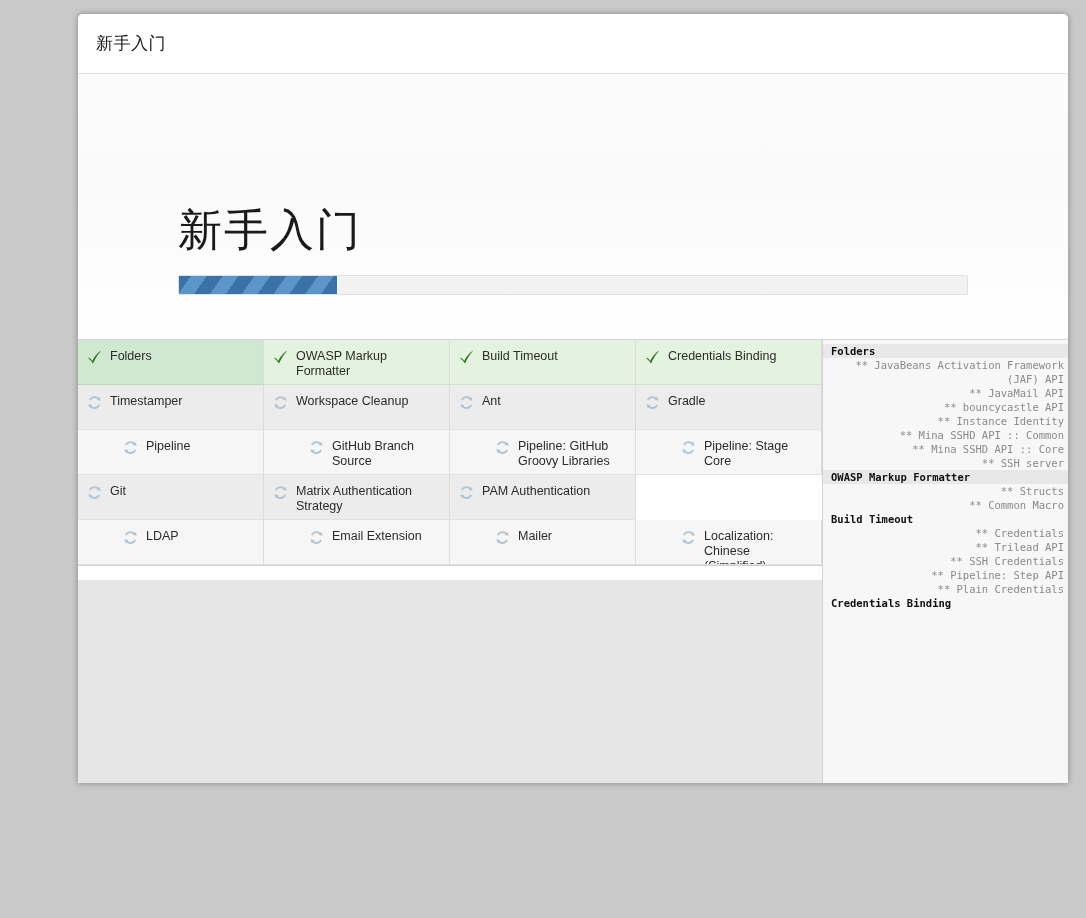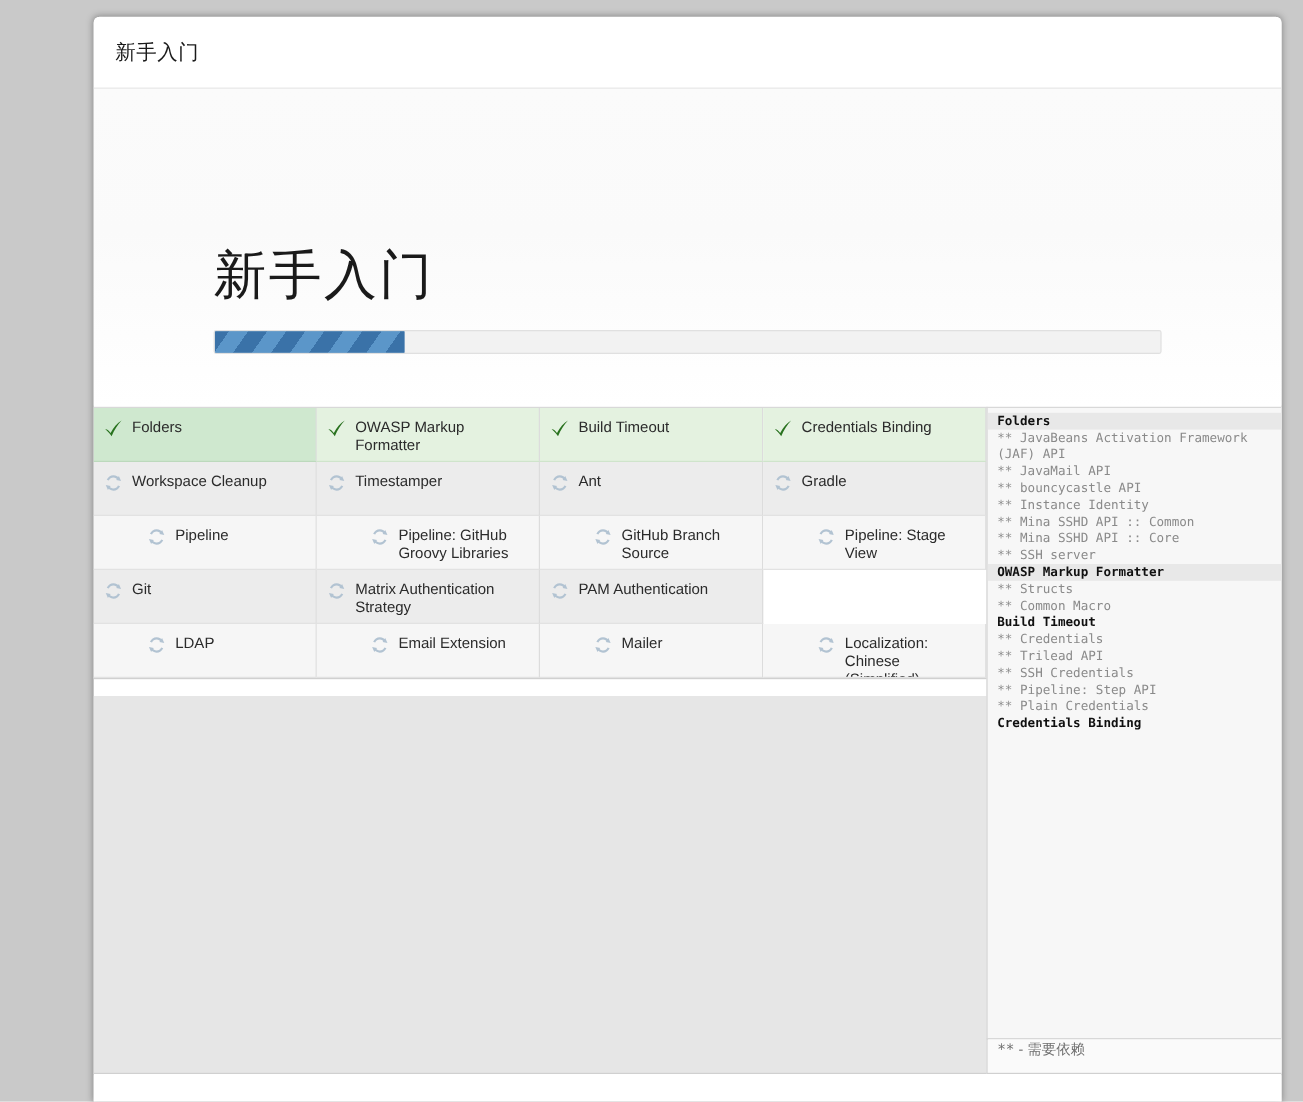--- a/index.html
+++ b/index.html
@@ -13,21 +13,21 @@
     font-family: "Liberation Sans", sans-serif;
     overflow: hidden;
   }
 
   
   #app-card {
     position: absolute;
     left: 78px;
     top: 14px;
     width: 990px;
-    height: 904px;
+    height: 769px;
     background: #ffffff;
     border-top-left-radius: 5px;
     border-top-right-radius: 5px;
     box-shadow: 0 0 6px rgba(0,0,0,0.35);
     overflow: hidden;
   }
 
   
   #title-bar {
     height: 60px;
@@ -177,20 +177,21 @@
   }
   .log-line.header {
     color: #101010;
     font-weight: bold;
   }
   .log-line.header.hl {
     background: #e8e8e8;
   }
   .log-line.dep {
     color: #8a8a8a;
+    text-align: right;
   }
 
   
   #log-legend {
     position: absolute;
     left: 744px;
     top: 851px;
     width: 246px;
     height: 30px;
     background: #fafafa;
@@ -268,42 +269,42 @@
       <div class="grid-row">
         <div class="grid-cell">
           <svg viewBox="0 0 16 16" class="cell-icon">
             <g fill="#b2c3d2">
               <path d="M8 2.0 C10.1 2.0 11.9 3.1 12.9 4.8 L11.4 5.7 C10.7 4.5 9.4 3.7 8 3.7 C6.4 3.7 5.0 4.7 4.4 6.1 L2.8 5.5 C3.7 3.4 5.7 2.0 8 2.0 Z"></path>
               <path d="M12.3 2.6 L14.0 6.4 L10.2 5.6 Z"></path>
               <path d="M8 14.0 C5.9 14.0 4.1 12.9 3.1 11.2 L4.6 10.3 C5.3 11.5 6.6 12.3 8 12.3 C9.6 12.3 11.0 11.3 11.6 9.9 L13.2 10.5 C12.3 12.6 10.3 14.0 8 14.0 Z"></path>
               <path d="M3.7 13.4 L2.0 9.6 L5.8 10.4 Z"></path>
             </g>
           </svg>
+          <span class="cell-label">Timestamper</span>
+        </div>
+        <div class="grid-cell">
+          <svg viewBox="0 0 16 16" class="cell-icon">
+            <g fill="#b2c3d2">
+              <path d="M8 2.0 C10.1 2.0 11.9 3.1 12.9 4.8 L11.4 5.7 C10.7 4.5 9.4 3.7 8 3.7 C6.4 3.7 5.0 4.7 4.4 6.1 L2.8 5.5 C3.7 3.4 5.7 2.0 8 2.0 Z"></path>
+              <path d="M12.3 2.6 L14.0 6.4 L10.2 5.6 Z"></path>
+              <path d="M8 14.0 C5.9 14.0 4.1 12.9 3.1 11.2 L4.6 10.3 C5.3 11.5 6.6 12.3 8 12.3 C9.6 12.3 11.0 11.3 11.6 9.9 L13.2 10.5 C12.3 12.6 10.3 14.0 8 14.0 Z"></path>
+              <path d="M3.7 13.4 L2.0 9.6 L5.8 10.4 Z"></path>
+            </g>
+          </svg>
           <span class="cell-label">Workspace Cleanup</span>
         </div>
         <div class="grid-cell">
           <svg viewBox="0 0 16 16" class="cell-icon">
             <g fill="#b2c3d2">
               <path d="M8 2.0 C10.1 2.0 11.9 3.1 12.9 4.8 L11.4 5.7 C10.7 4.5 9.4 3.7 8 3.7 C6.4 3.7 5.0 4.7 4.4 6.1 L2.8 5.5 C3.7 3.4 5.7 2.0 8 2.0 Z"></path>
               <path d="M12.3 2.6 L14.0 6.4 L10.2 5.6 Z"></path>
               <path d="M8 14.0 C5.9 14.0 4.1 12.9 3.1 11.2 L4.6 10.3 C5.3 11.5 6.6 12.3 8 12.3 C9.6 12.3 11.0 11.3 11.6 9.9 L13.2 10.5 C12.3 12.6 10.3 14.0 8 14.0 Z"></path>
               <path d="M3.7 13.4 L2.0 9.6 L5.8 10.4 Z"></path>
             </g>
           </svg>
-          <span class="cell-label">Timestamper</span>
-        </div>
-        <div class="grid-cell">
-          <svg viewBox="0 0 16 16" class="cell-icon">
-            <g fill="#b2c3d2">
-              <path d="M8 2.0 C10.1 2.0 11.9 3.1 12.9 4.8 L11.4 5.7 C10.7 4.5 9.4 3.7 8 3.7 C6.4 3.7 5.0 4.7 4.4 6.1 L2.8 5.5 C3.7 3.4 5.7 2.0 8 2.0 Z"></path>
-              <path d="M12.3 2.6 L14.0 6.4 L10.2 5.6 Z"></path>
-              <path d="M8 14.0 C5.9 14.0 4.1 12.9 3.1 11.2 L4.6 10.3 C5.3 11.5 6.6 12.3 8 12.3 C9.6 12.3 11.0 11.3 11.6 9.9 L13.2 10.5 C12.3 12.6 10.3 14.0 8 14.0 Z"></path>
-              <path d="M3.7 13.4 L2.0 9.6 L5.8 10.4 Z"></path>
-            </g>
-          </svg>
           <span class="cell-label">Ant</span>
         </div>
         <div class="grid-cell">
           <svg viewBox="0 0 16 16" class="cell-icon">
             <g fill="#b2c3d2">
               <path d="M8 2.0 C10.1 2.0 11.9 3.1 12.9 4.8 L11.4 5.7 C10.7 4.5 9.4 3.7 8 3.7 C6.4 3.7 5.0 4.7 4.4 6.1 L2.8 5.5 C3.7 3.4 5.7 2.0 8 2.0 Z"></path>
               <path d="M12.3 2.6 L14.0 6.4 L10.2 5.6 Z"></path>
               <path d="M8 14.0 C5.9 14.0 4.1 12.9 3.1 11.2 L4.6 10.3 C5.3 11.5 6.6 12.3 8 12.3 C9.6 12.3 11.0 11.3 11.6 9.9 L13.2 10.5 C12.3 12.6 10.3 14.0 8 14.0 Z"></path>
               <path d="M3.7 13.4 L2.0 9.6 L5.8 10.4 Z"></path>
             </g>
@@ -325,43 +326,43 @@
         </div>
         <div class="grid-cell alt">
           <svg viewBox="0 0 16 16" class="cell-icon">
             <g fill="#b2c3d2">
               <path d="M8 2.0 C10.1 2.0 11.9 3.1 12.9 4.8 L11.4 5.7 C10.7 4.5 9.4 3.7 8 3.7 C6.4 3.7 5.0 4.7 4.4 6.1 L2.8 5.5 C3.7 3.4 5.7 2.0 8 2.0 Z"></path>
               <path d="M12.3 2.6 L14.0 6.4 L10.2 5.6 Z"></path>
               <path d="M8 14.0 C5.9 14.0 4.1 12.9 3.1 11.2 L4.6 10.3 C5.3 11.5 6.6 12.3 8 12.3 C9.6 12.3 11.0 11.3 11.6 9.9 L13.2 10.5 C12.3 12.6 10.3 14.0 8 14.0 Z"></path>
               <path d="M3.7 13.4 L2.0 9.6 L5.8 10.4 Z"></path>
             </g>
           </svg>
+          <span class="cell-label">GitHub Branch Source</span>
+        </div>
+        <div class="grid-cell alt">
+          <svg viewBox="0 0 16 16" class="cell-icon">
+            <g fill="#b2c3d2">
+              <path d="M8 2.0 C10.1 2.0 11.9 3.1 12.9 4.8 L11.4 5.7 C10.7 4.5 9.4 3.7 8 3.7 C6.4 3.7 5.0 4.7 4.4 6.1 L2.8 5.5 C3.7 3.4 5.7 2.0 8 2.0 Z"></path>
+              <path d="M12.3 2.6 L14.0 6.4 L10.2 5.6 Z"></path>
+              <path d="M8 14.0 C5.9 14.0 4.1 12.9 3.1 11.2 L4.6 10.3 C5.3 11.5 6.6 12.3 8 12.3 C9.6 12.3 11.0 11.3 11.6 9.9 L13.2 10.5 C12.3 12.6 10.3 14.0 8 14.0 Z"></path>
+              <path d="M3.7 13.4 L2.0 9.6 L5.8 10.4 Z"></path>
+            </g>
+          </svg>
           <span class="cell-label">Pipeline: GitHub Groovy Libraries</span>
         </div>
         <div class="grid-cell alt">
           <svg viewBox="0 0 16 16" class="cell-icon">
             <g fill="#b2c3d2">
               <path d="M8 2.0 C10.1 2.0 11.9 3.1 12.9 4.8 L11.4 5.7 C10.7 4.5 9.4 3.7 8 3.7 C6.4 3.7 5.0 4.7 4.4 6.1 L2.8 5.5 C3.7 3.4 5.7 2.0 8 2.0 Z"></path>
               <path d="M12.3 2.6 L14.0 6.4 L10.2 5.6 Z"></path>
               <path d="M8 14.0 C5.9 14.0 4.1 12.9 3.1 11.2 L4.6 10.3 C5.3 11.5 6.6 12.3 8 12.3 C9.6 12.3 11.0 11.3 11.6 9.9 L13.2 10.5 C12.3 12.6 10.3 14.0 8 14.0 Z"></path>
               <path d="M3.7 13.4 L2.0 9.6 L5.8 10.4 Z"></path>
             </g>
           </svg>
-          <span class="cell-label">GitHub Branch Source</span>
-        </div>
-        <div class="grid-cell alt">
-          <svg viewBox="0 0 16 16" class="cell-icon">
-            <g fill="#b2c3d2">
-              <path d="M8 2.0 C10.1 2.0 11.9 3.1 12.9 4.8 L11.4 5.7 C10.7 4.5 9.4 3.7 8 3.7 C6.4 3.7 5.0 4.7 4.4 6.1 L2.8 5.5 C3.7 3.4 5.7 2.0 8 2.0 Z"></path>
-              <path d="M12.3 2.6 L14.0 6.4 L10.2 5.6 Z"></path>
-              <path d="M8 14.0 C5.9 14.0 4.1 12.9 3.1 11.2 L4.6 10.3 C5.3 11.5 6.6 12.3 8 12.3 C9.6 12.3 11.0 11.3 11.6 9.9 L13.2 10.5 C12.3 12.6 10.3 14.0 8 14.0 Z"></path>
-              <path d="M3.7 13.4 L2.0 9.6 L5.8 10.4 Z"></path>
-            </g>
-          </svg>
-          <span class="cell-label">Pipeline: Stage View</span>
+          <span class="cell-label">Pipeline: Stage Core</span>
         </div>
       </div>
       <div class="grid-row">
         <div class="grid-cell">
           <svg viewBox="0 0 16 16" class="cell-icon">
             <g fill="#b2c3d2">
               <path d="M8 2.0 C10.1 2.0 11.9 3.1 12.9 4.8 L11.4 5.7 C10.7 4.5 9.4 3.7 8 3.7 C6.4 3.7 5.0 4.7 4.4 6.1 L2.8 5.5 C3.7 3.4 5.7 2.0 8 2.0 Z"></path>
               <path d="M12.3 2.6 L14.0 6.4 L10.2 5.6 Z"></path>
               <path d="M8 14.0 C5.9 14.0 4.1 12.9 3.1 11.2 L4.6 10.3 C5.3 11.5 6.6 12.3 8 12.3 C9.6 12.3 11.0 11.3 11.6 9.9 L13.2 10.5 C12.3 12.6 10.3 14.0 8 14.0 Z"></path>
               <path d="M3.7 13.4 L2.0 9.6 L5.8 10.4 Z"></path>

